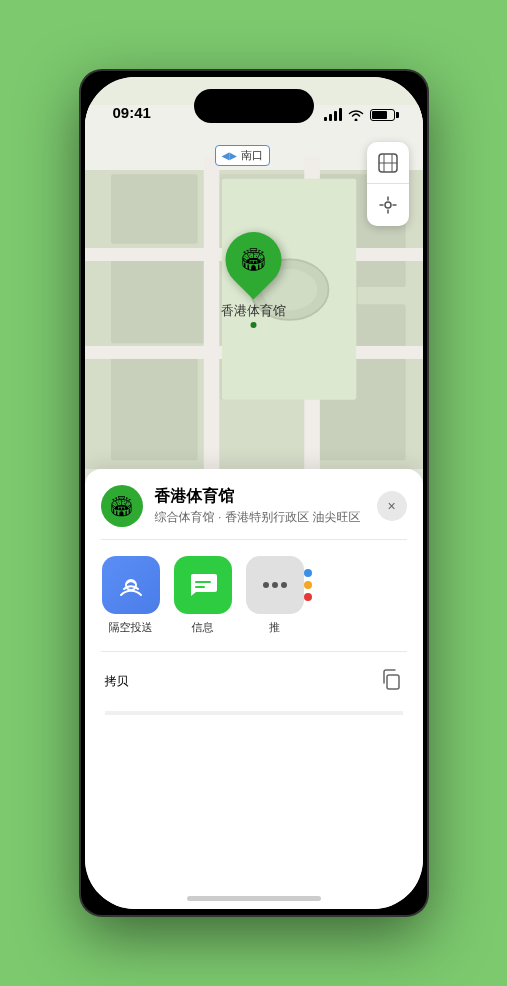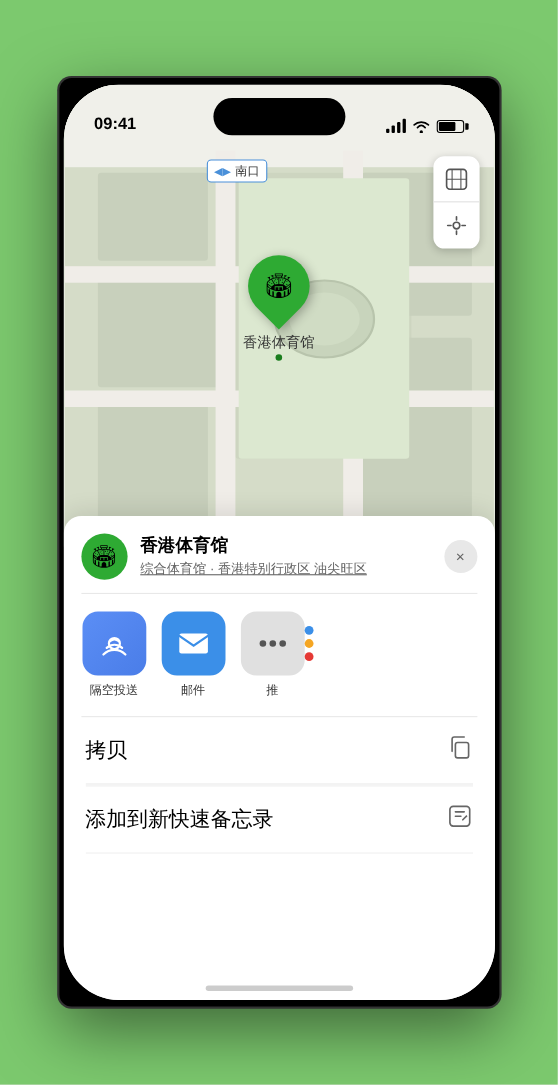--- a/index.html
+++ b/index.html
@@ -8,24 +8,24 @@
       width: 507px;
       height: 986px;
       background: #7cc96e;
       display: flex;
       align-items: center;
       justify-content: center;
       font-family: -apple-system, 'PingFang SC', 'Helvetica Neue', sans-serif;
     }
 
     .phone-frame {
-      width: 400px;
+      width: 346px;
       height: 844px;
       background: #000;
-      border-radius: 11px;
+      border-radius: 21px;
       position: relative;
       box-shadow: 0 0 0 2px #333, 0 20px 60px rgba(0,0,0,0.5);
       overflow: hidden;
     }
 
     .phone-screen {
       position: absolute;
       top: 6px;
       left: 4px;
       right: 4px;
@@ -269,21 +269,20 @@
     .venue-name {
       font-size: 16px;
       font-weight: 600;
       color: #000;
     }
 
     .venue-subtitle {
       font-size: 12px;
       color: #666;
       margin-top: 2px;
-      text-decoration: underline;
     }
 
     .close-btn {
       width: 30px;
       height: 30px;
       background: #e8e8e8;
       border-radius: 50%;
       display: flex;
       align-items: center;
       justify-content: center;
@@ -350,21 +349,21 @@
 
     .action-item {
       display: flex;
       align-items: center;
       justify-content: space-between;
       padding: 15px 20px;
       cursor: pointer;
     }
 
     .action-item-text {
-      font-size: 19px;
+      font-size: 12px;
       color: #000;
     }
 
     .action-item-icon {
       font-size: 20px;
       color: #666;
     }
 
     .action-divider {
       height: 1px;
@@ -512,30 +511,30 @@
             <svg width="34" height="34" viewBox="0 0 34 34" fill="none">
               <circle cx="17" cy="17" r="5" stroke="white" stroke-width="2" fill="none"></circle>
               <path d="M7 27a14 14 0 0120 0" stroke="white" stroke-width="2" stroke-linecap="round" fill="none"></path>
               <path d="M10 21a10 10 0 0114 0" stroke="white" stroke-width="2" stroke-linecap="round" fill="none"></path>
               <path d="M13 15a6 6 0 018 0" stroke="white" stroke-width="2" stroke-linecap="round" fill="none"></path>
             </svg>
           </div>
           <span class="share-label">隔空投送</span>
         </div>
 
-
         <div class="share-item">
-          <div class="share-icon-wrap mail">
+          <div class="share-icon-wrap messages">
             <svg width="34" height="34" viewBox="0 0 34 34" fill="none">
-              <rect x="4" y="8" width="26" height="18" rx="2" fill="white"></rect>
-              <path d="M4 10l13 9 13-9" stroke="#3b8fe8" stroke-width="2" stroke-linecap="round" fill="none"></path>
+              <path d="M5 6h24a2 2 0 012 2v14a2 2 0 01-2 2H10l-5 4V8a2 2 0 012-2z" fill="white"></path>
+              <path d="M10 14h14M10 19h8" stroke="#2ecc40" stroke-width="2" stroke-linecap="round"></path>
             </svg>
           </div>
-          <span class="share-label">邮件</span>
-        </div>
+          <span class="share-label">信息</span>
+        </div>
+
 
 
         <div class="share-item" style="position:relative;">
           <div style="position:relative;">
             <div class="share-icon-wrap more">
               <svg width="30" height="30" viewBox="0 0 30 30" fill="none">
                 <circle cx="6" cy="15" r="3" fill="#555"></circle>
                 <circle cx="15" cy="15" r="3" fill="#555"></circle>
                 <circle cx="24" cy="15" r="3" fill="#555"></circle>
               </svg>
@@ -563,30 +562,20 @@
               <path d="M5 16V5a2 2 0 012-2h9" stroke="#666" stroke-width="1.5" stroke-linecap="round" fill="none"></path>
             </svg>
           </span>
         </div>
         <div class="action-divider"></div>
 
         <div class="action-divider"></div>
 
         <div class="action-divider"></div>
 
-        <div class="action-item">
-          <span class="action-item-text">添加到新快速备忘录</span>
-          <span class="action-item-icon">
-            <svg width="24" height="24" viewBox="0 0 24 24" fill="none">
-              <rect x="3" y="3" width="18" height="18" rx="3" stroke="#666" stroke-width="1.5" fill="none"></rect>
-              <path d="M8 8h8M8 12h5" stroke="#666" stroke-width="1.5" stroke-linecap="round"></path>
-              <path d="M14 15l4-4 1 1-4 4h-1v-1z" fill="#666"></path>
-            </svg>
-          </span>
-        </div>
         <div class="action-divider"></div>
 
 
       </div>
 
       <div class="home-indicator"></div>
 
     </div>
   </div>
 </div>

